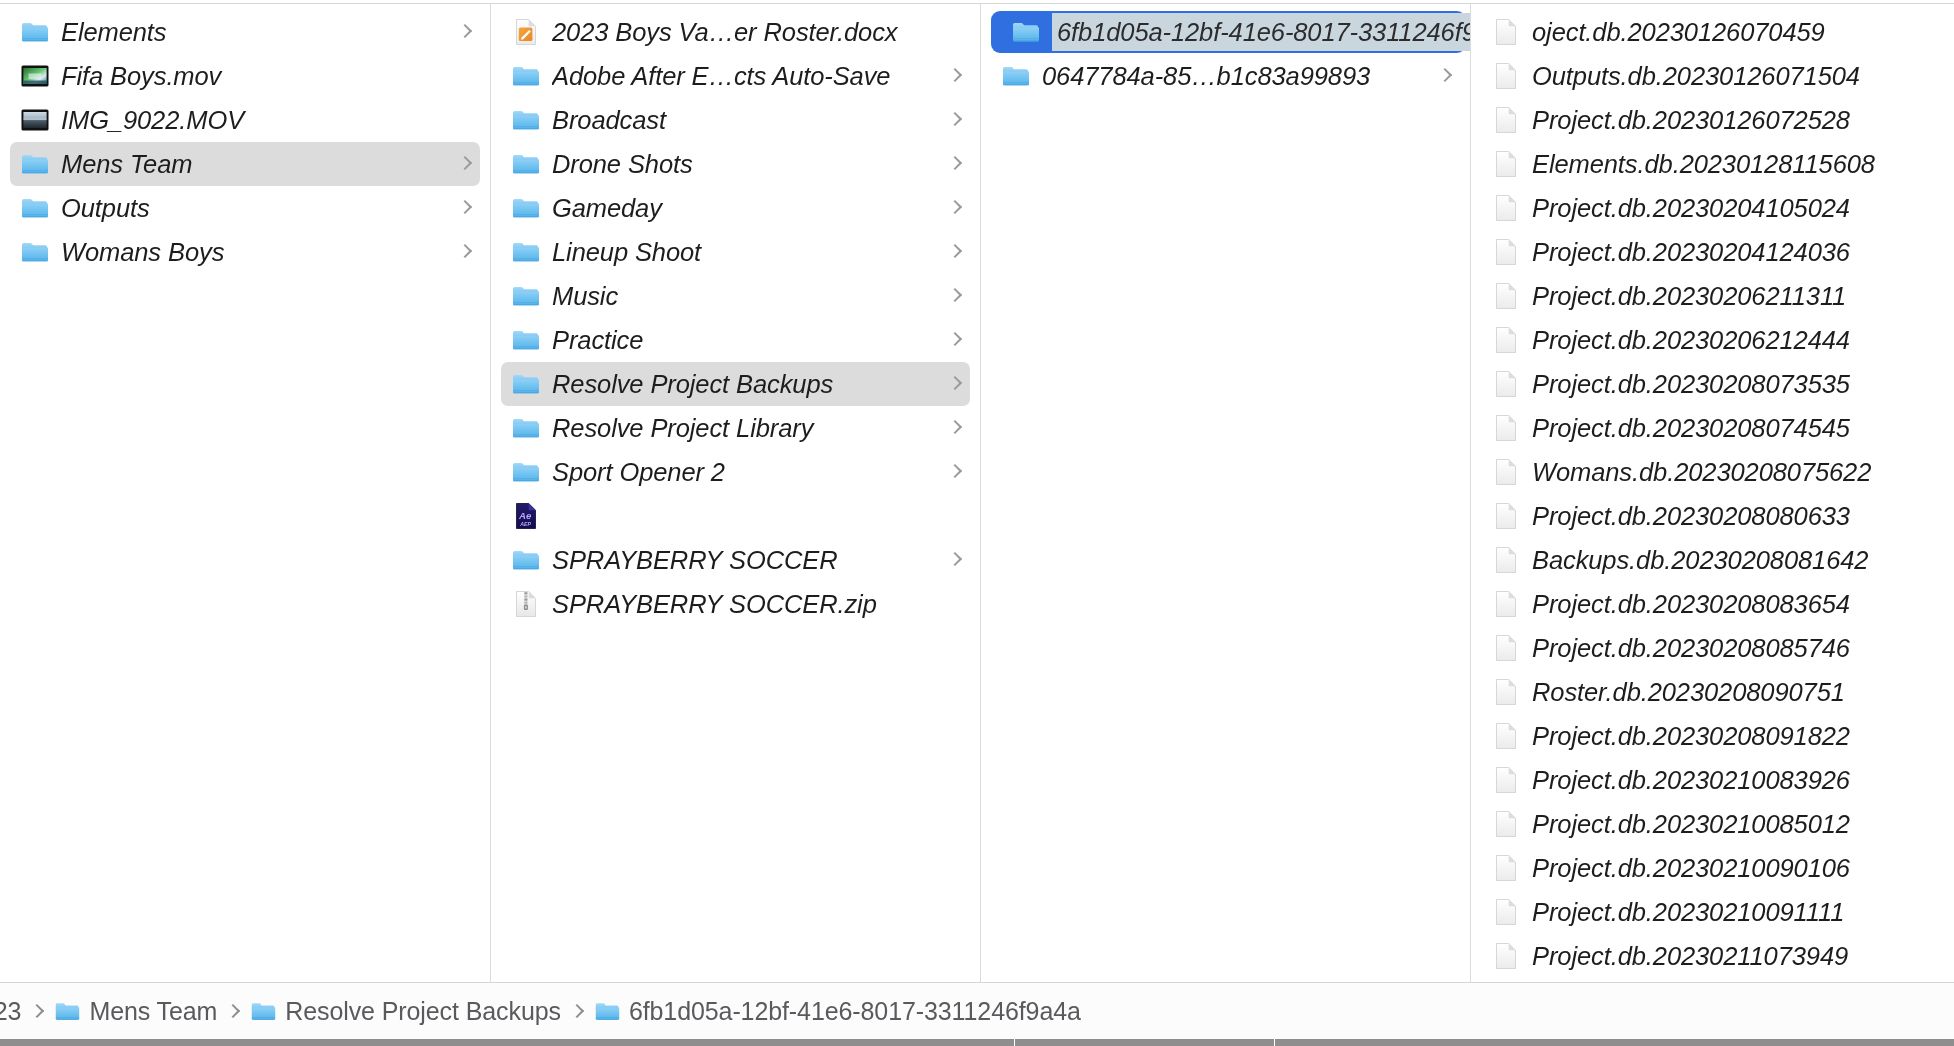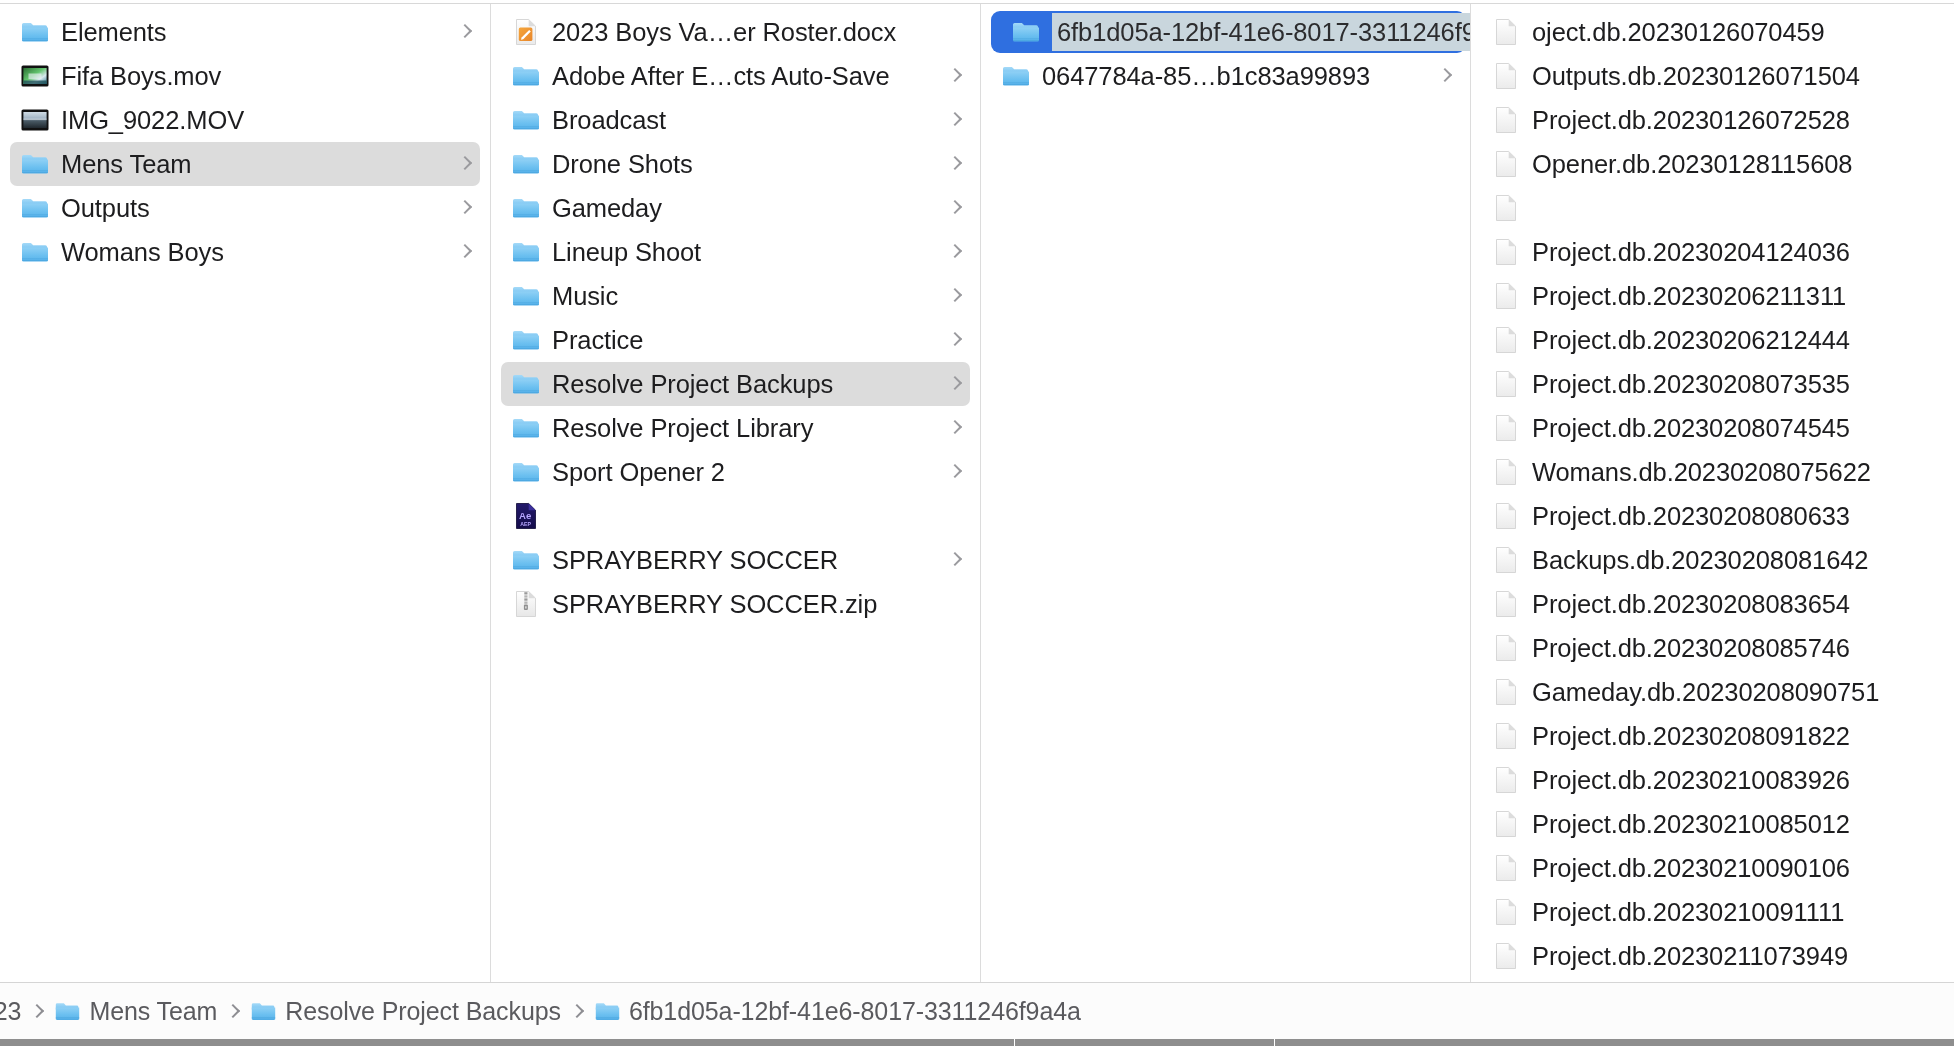--- a/index.html
+++ b/index.html
@@ -31,20 +31,21 @@
 
   
   #columns {
     position: absolute;
     left: 0; top: 4px;
     width: 1954px;
     height: 978px;
     display: flex;
     align-items: stretch;
     background: #ffffff;
+    font-style: italic;
   }
 
   .column {
     position: relative;
     height: 100%;
     background: #ffffff;
     padding-top: 6px;
     overflow: hidden;
     flex: 0 0 auto;
   }
@@ -767,36 +768,37 @@
               <defs>
                 <linearGradient id="gfile" x1="0" y1="0" x2="0" y2="1">
                   <stop offset="0%" stop-color="#ffffff"></stop>
                   <stop offset="100%" stop-color="#ebebeb"></stop>
                 </linearGradient>
               </defs>
               <path d="M5.5 2.5h12.2L24.5 9.2v18.3H5.5z" fill="url(#gfile)" stroke="#d3d3d3" stroke-width="0.9"></path>
               <path d="M17.7 2.5L24.5 9.2h-6.8z" fill="#dcdcdc"></path>
             </svg>
           </span>
-          <span class="row-label">Opener.db.20230128115608</span>
-          <span class="chevron hidden"></span>
-        </div>
-        <div class="row">
-          <span class="row-icon">
-            <svg viewBox="0 0 30 30" xmlns="http://www.w3.org/2000/svg">
-              <defs>
-                <linearGradient id="gfile" x1="0" y1="0" x2="0" y2="1">
-                  <stop offset="0%" stop-color="#ffffff"></stop>
-                  <stop offset="100%" stop-color="#ebebeb"></stop>
-                </linearGradient>
-              </defs>
-              <path d="M5.5 2.5h12.2L24.5 9.2v18.3H5.5z" fill="url(#gfile)" stroke="#d3d3d3" stroke-width="0.9"></path>
-              <path d="M17.7 2.5L24.5 9.2h-6.8z" fill="#dcdcdc"></path>
-            </svg>
-          </span>
+          <span class="row-label">Elements.db.20230128115608</span>
+          <span class="chevron hidden"></span>
+        </div>
+        <div class="row">
+          <span class="row-icon">
+            <svg viewBox="0 0 30 30" xmlns="http://www.w3.org/2000/svg">
+              <defs>
+                <linearGradient id="gfile" x1="0" y1="0" x2="0" y2="1">
+                  <stop offset="0%" stop-color="#ffffff"></stop>
+                  <stop offset="100%" stop-color="#ebebeb"></stop>
+                </linearGradient>
+              </defs>
+              <path d="M5.5 2.5h12.2L24.5 9.2v18.3H5.5z" fill="url(#gfile)" stroke="#d3d3d3" stroke-width="0.9"></path>
+              <path d="M17.7 2.5L24.5 9.2h-6.8z" fill="#dcdcdc"></path>
+            </svg>
+          </span>
+          <span class="row-label">Project.db.20230204105024</span>
           <span class="chevron hidden"></span>
         </div>
         <div class="row">
           <span class="row-icon">
             <svg viewBox="0 0 30 30" xmlns="http://www.w3.org/2000/svg">
               <defs>
                 <linearGradient id="gfile" x1="0" y1="0" x2="0" y2="1">
                   <stop offset="0%" stop-color="#ffffff"></stop>
                   <stop offset="100%" stop-color="#ebebeb"></stop>
                 </linearGradient>
@@ -958,21 +960,21 @@
               <defs>
                 <linearGradient id="gfile" x1="0" y1="0" x2="0" y2="1">
                   <stop offset="0%" stop-color="#ffffff"></stop>
                   <stop offset="100%" stop-color="#ebebeb"></stop>
                 </linearGradient>
               </defs>
               <path d="M5.5 2.5h12.2L24.5 9.2v18.3H5.5z" fill="url(#gfile)" stroke="#d3d3d3" stroke-width="0.9"></path>
               <path d="M17.7 2.5L24.5 9.2h-6.8z" fill="#dcdcdc"></path>
             </svg>
           </span>
-          <span class="row-label">Gameday.db.20230208090751</span>
+          <span class="row-label">Roster.db.20230208090751</span>
           <span class="chevron hidden"></span>
         </div>
         <div class="row">
           <span class="row-icon">
             <svg viewBox="0 0 30 30" xmlns="http://www.w3.org/2000/svg">
               <defs>
                 <linearGradient id="gfile" x1="0" y1="0" x2="0" y2="1">
                   <stop offset="0%" stop-color="#ffffff"></stop>
                   <stop offset="100%" stop-color="#ebebeb"></stop>
                 </linearGradient>

